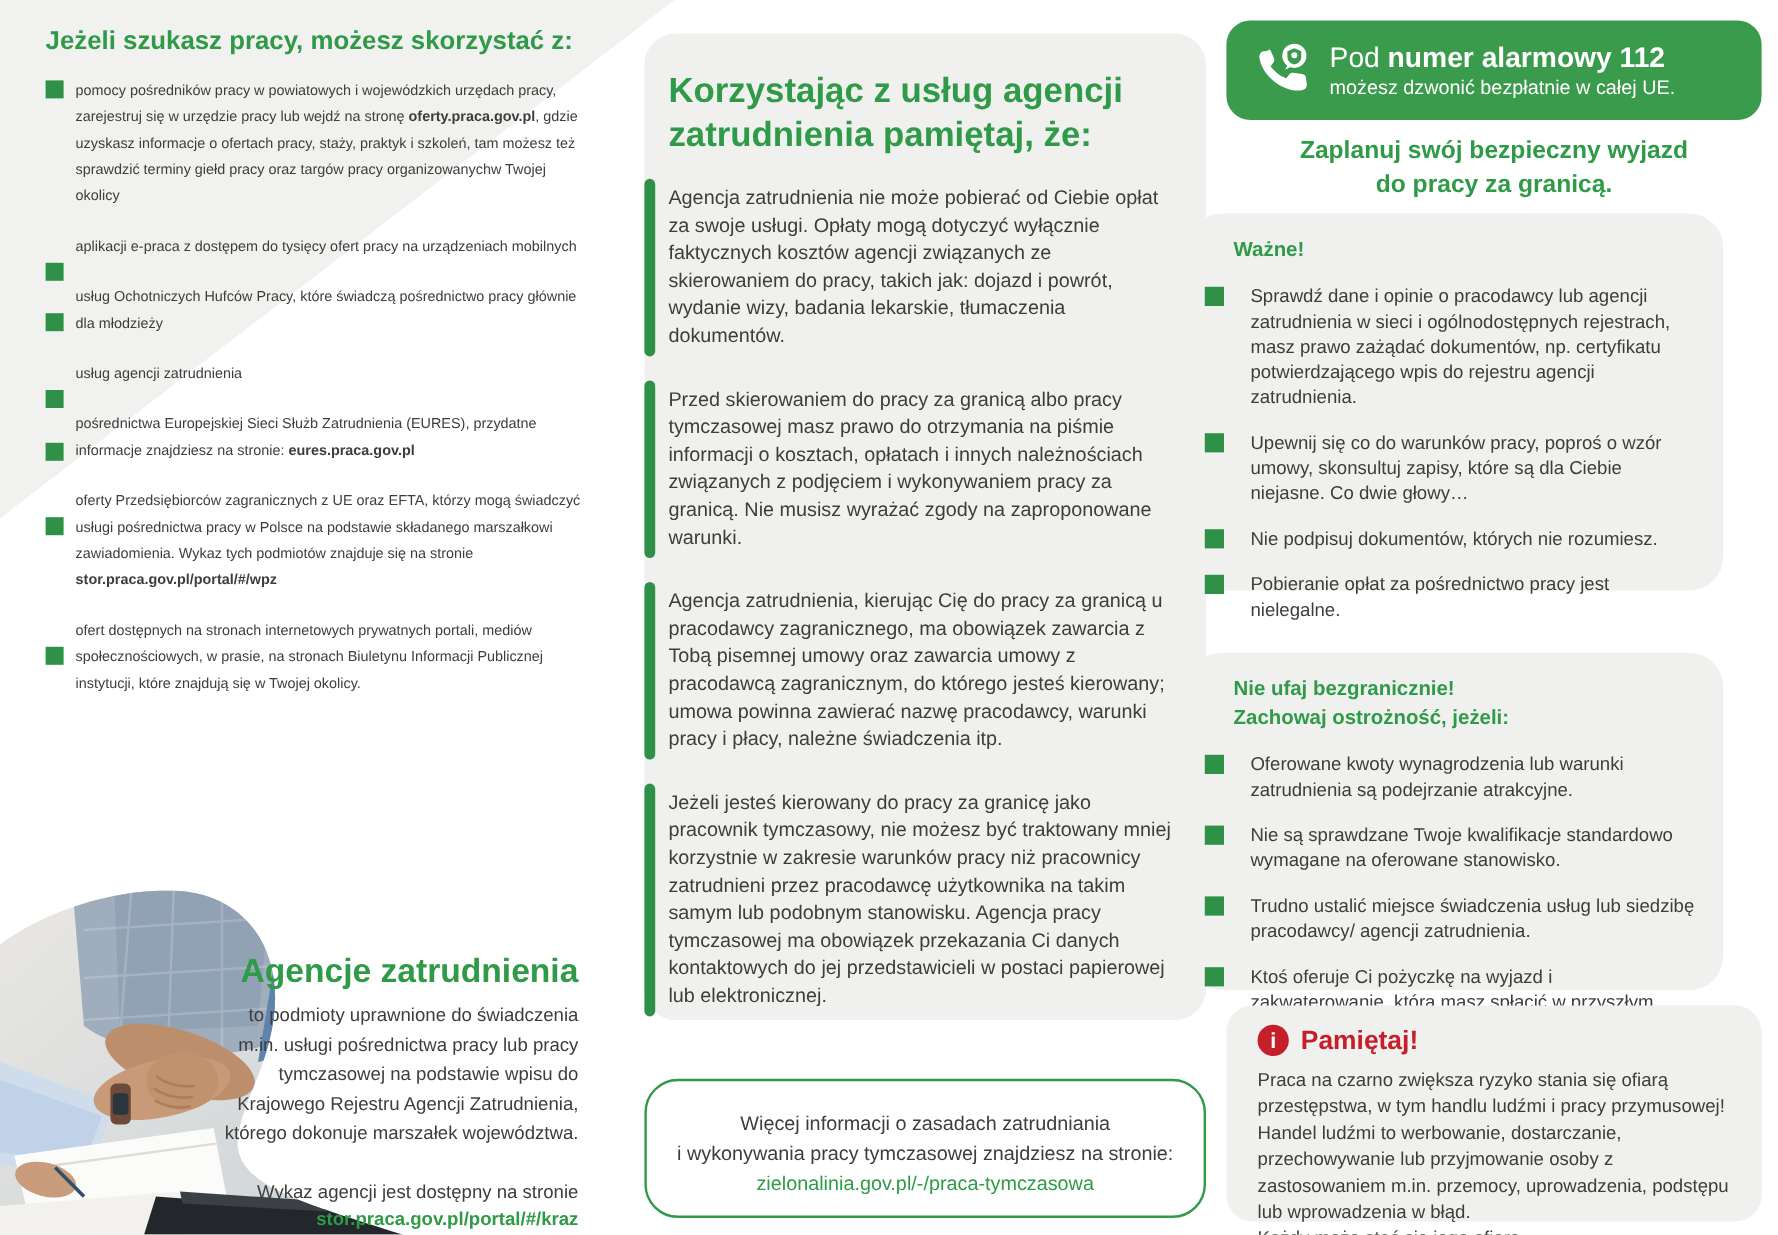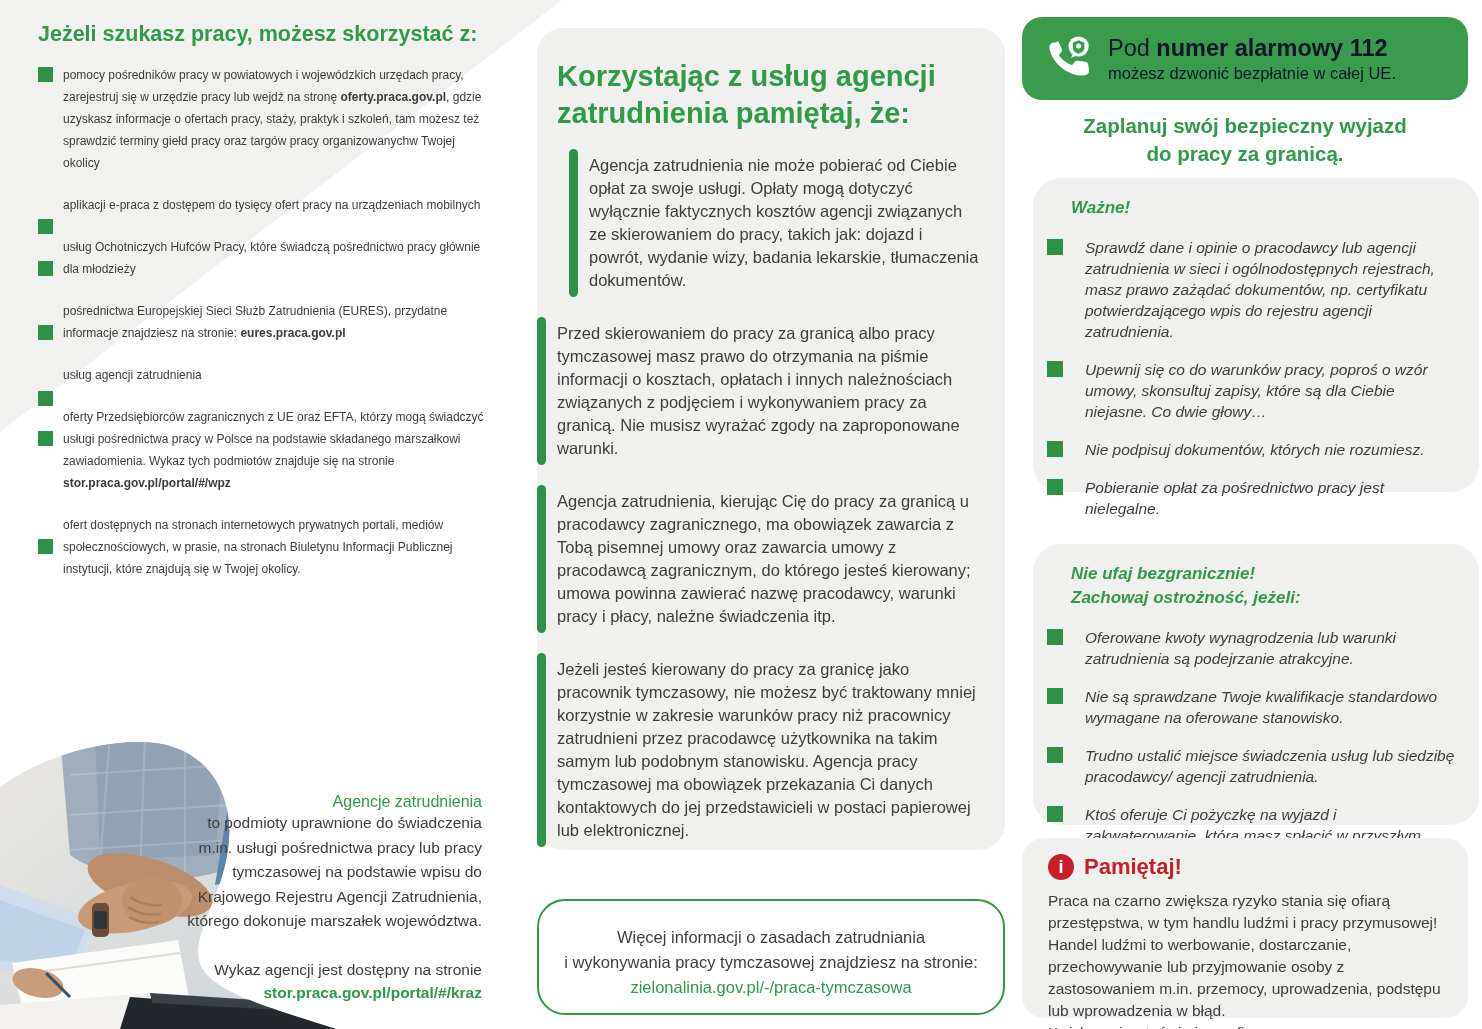--- a/index.html
+++ b/index.html
@@ -50,73 +50,72 @@
     width:15px;height:15px;background:var(--green-dark);
   }
   .l-item:nth-child(1)::before{top:3px;}
   .l-item:nth-child(5)::before{top:27px;}
 
   .photo-wrap{left:0;top:735px;width:340px;height:294px;}
 
   .agencies{
     left:180px;top:793px;width:302px;text-align:right;
   }
-  .ag-head{font-size:16px;font-weight:normal;color:var(--green);}
+  .ag-head{font-size:28px;font-weight:bold;color:var(--green);margin-bottom:10px;}
   .ag-body{font-size:15.5px;line-height:24.5px;}
   .ag-note{font-size:15.5px;line-height:24px;margin-top:24px;}
   .ag-link{font-size:15.5px;font-weight:bold;color:var(--green);line-height:22px;}
 
   
   .mid-card{
     left:537px;top:28px;width:468px;height:822px;
     background:var(--card);border-radius:26px;
     padding:30px 24px 0 20px;
   }
   .mid-head{
     font-size:29px;line-height:37px;font-weight:bold;color:var(--green);
   }
   .mid-p{
     position:relative;
     font-size:16.5px;line-height:23px;
     margin-top:30px;
   }
-  .mid-p:first-of-type{margin-top:22px;margin-left:32px;}
+  .mid-p:first-of-type{margin-top:22px;}
   .mid-p::before{
     content:"";position:absolute;left:-20px;top:-5px;bottom:-5px;
     width:9px;border-radius:6px;background:var(--green-dark);
   }
   .info-box{
     left:537px;top:899px;width:468px;height:116px;
     background:#fff;border:2px solid var(--green);border-radius:28px;
     text-align:center;padding-top:24px;
     font-size:16.5px;line-height:25px;
   }
   .info-link{color:var(--green);font-weight:normal;}
 
   
   .banner{
     left:1022px;top:17px;width:446px;height:83px;
     background:var(--banner);border-radius:20px;
     display:flex;align-items:center;
-    color:#0f172a;padding-left:22px;
+    color:#ffffff;padding-left:22px;
   }
   .banner-icon{width:50px;height:52px;flex:0 0 50px;margin-right:14px;}
   .banner-l1{font-size:23.5px;line-height:28px;}
   .banner-l2{font-size:16.5px;line-height:22px;}
 
   .safe-head{
     left:1022px;top:112px;width:446px;text-align:center;
     font-size:20.5px;line-height:28px;font-weight:bold;color:var(--green);
   }
 
   .r-card{
     background:var(--card);border-radius:28px;
-    left:1033px;width:446px;
+    left:990px;width:446px;
     padding:18px 24px 0 14px;
-    font-style:italic;
   }
   .r-card-1{top:178px;height:314px;}
   .r-card-2{top:508px;height:281px;margin-top:36px;}
   .r-title{
     font-size:17px;font-weight:bold;color:var(--green);
     margin-left:24px;margin-bottom:2px;line-height:24px;
   }
   .r-list{list-style:none;}
   .r-item{
     position:relative;
@@ -149,22 +148,22 @@
 <body>
 
 <div class="abs tri"></div>
 
 <h1 class="abs l-head">Jeżeli szukasz pracy, możesz skorzystać z:</h1>
 
 <ul class="abs l-list">
   <li class="l-item"><span><span>pomocy pośredników pracy w powiatowych i wojewódzkich urzędach pracy, zarejestruj się w urzędzie pracy lub wejdź na stronę </span><span class="seg-b">oferty.praca.gov.pl</span><span>, gdzie uzyskasz informacje o ofertach pracy, staży, praktyk i szkoleń, tam możesz też sprawdzić terminy giełd pracy oraz targów pracy organizowanychw Twojej okolicy</span></span></li>
   <li class="l-item"><span><span>aplikacji e-praca z dostępem do tysięcy ofert pracy na urządzeniach mobilnych</span></span></li>
   <li class="l-item"><span><span>usług Ochotniczych Hufców Pracy, które świadczą pośrednictwo pracy głównie dla młodzieży</span></span></li>
+  <li class="l-item"><span><span>usług agencji zatrudnienia</span></span></li>
   <li class="l-item"><span><span>pośrednictwa Europejskiej Sieci Służb Zatrudnienia (EURES), przydatne informacje znajdziesz na stronie: </span><span class="seg-b">eures.praca.gov.pl</span></span></li>
-  <li class="l-item"><span><span>usług agencji zatrudnienia</span></span></li>
   <li class="l-item"><span><span>oferty Przedsiębiorców zagranicznych z UE oraz EFTA, którzy mogą świadczyć usługi pośrednictwa pracy w Polsce na podstawie składanego marszałkowi zawiadomienia. Wykaz tych podmiotów znajduje się na stronie </span><span class="seg-b">stor.praca.gov.pl/portal/#/wpz</span></span></li>
   <li class="l-item"><span><span>ofert dostępnych na stronach internetowych prywatnych portali, mediów społecznościowych, w prasie, na stronach Biuletynu Informacji Publicznej instytucji, które znajdują się w Twojej okolicy.</span></span></li>
 </ul>
 
 <div class="abs photo-wrap">
   <svg width="340" height="294" viewBox="0 0 340 294">
     <defs>
       <clipPath id="blob">
         <path d="M0,52 C38,24 92,7 140,7 C206,7 236,58 228,114 C222,158 201,185 198,215 C196,252 248,266 336,294 L0,294 Z"></path>
       </clipPath>

